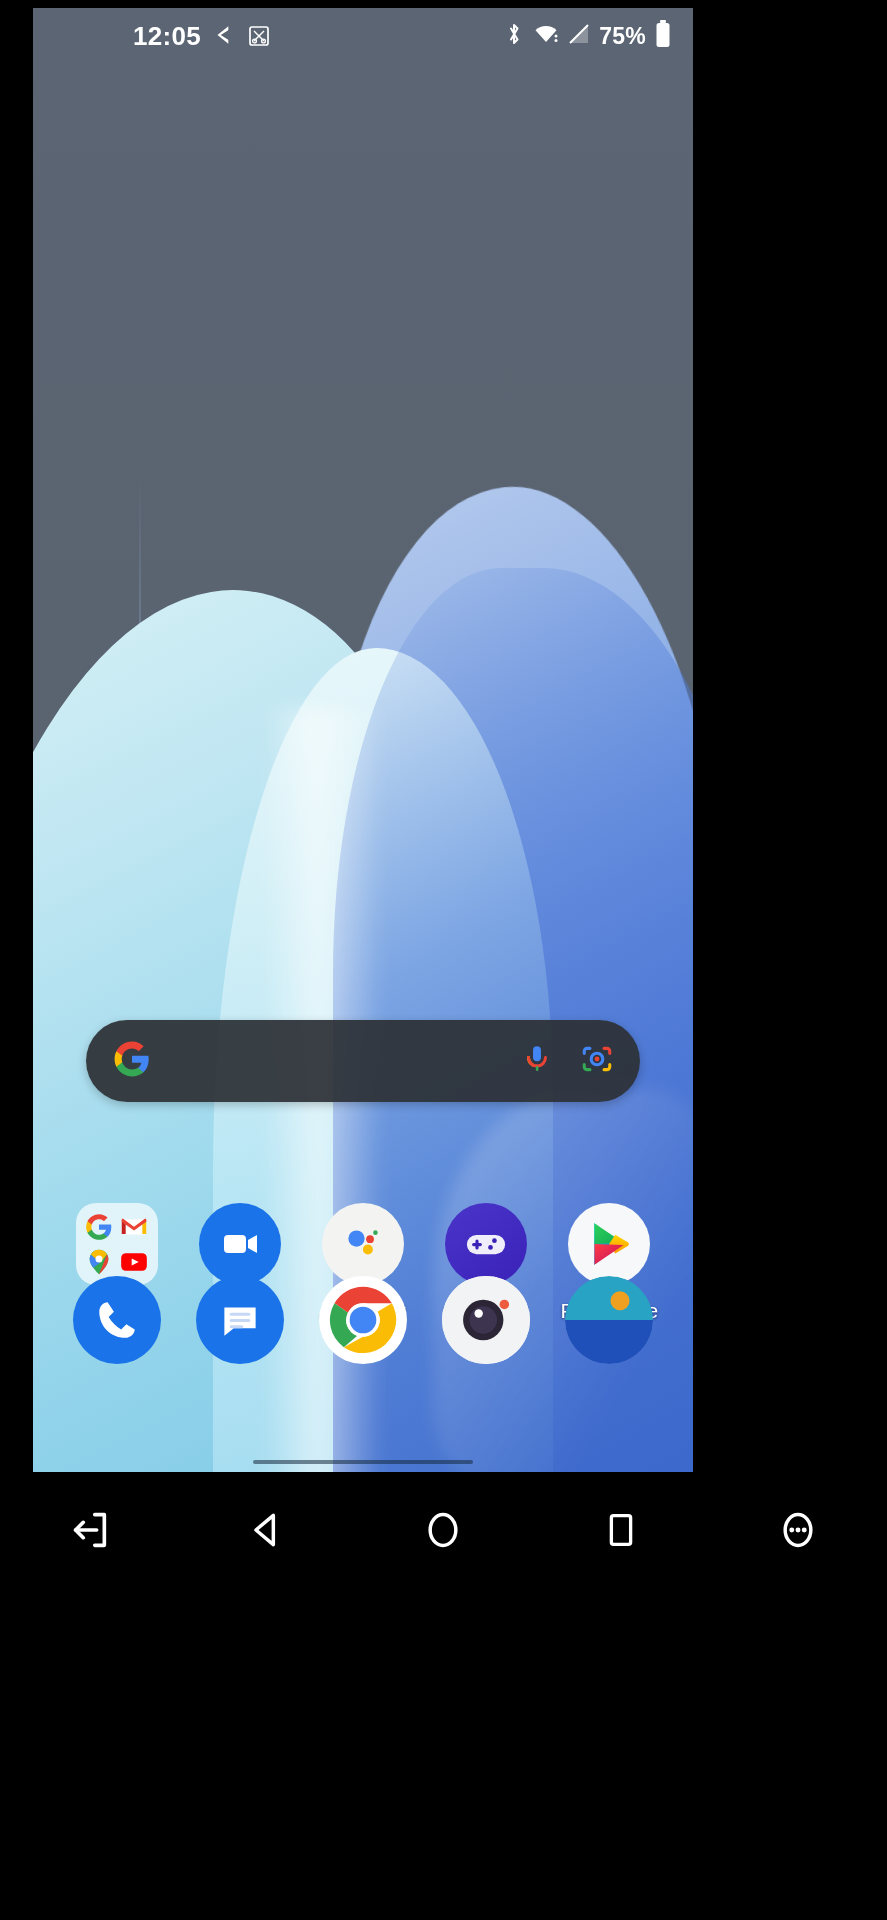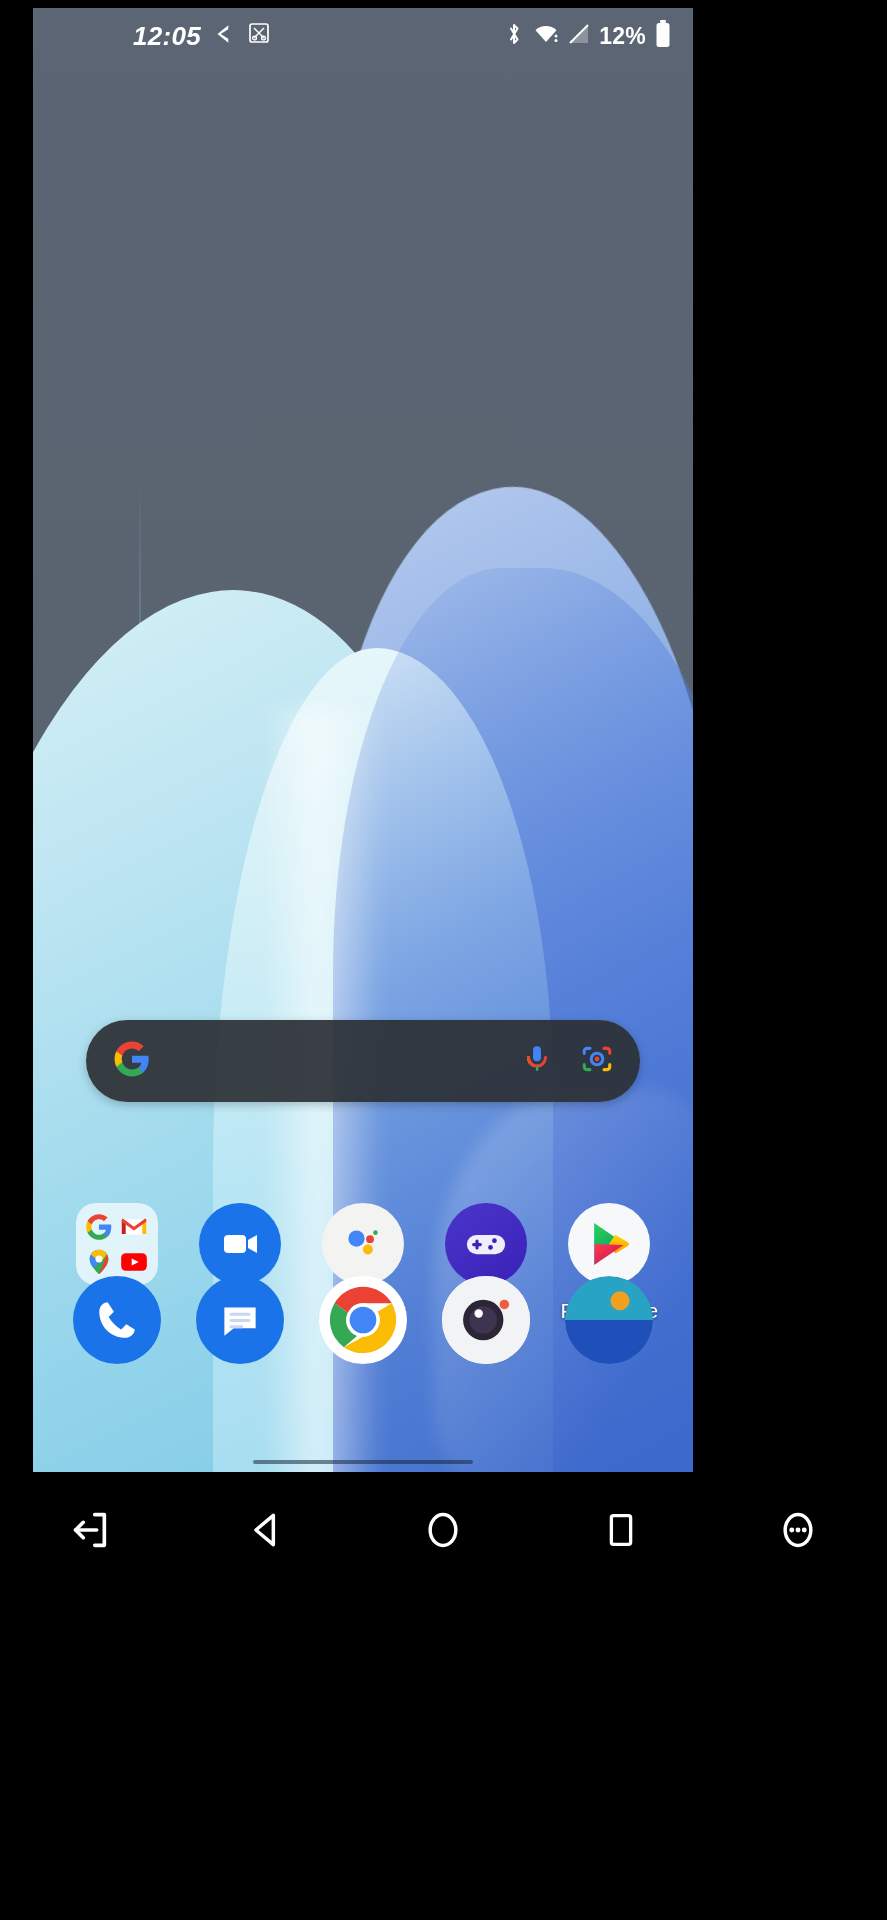--- a/index.html
+++ b/index.html
@@ -54,21 +54,21 @@
   }
   .wp-vert{
     position:absolute;left:106px;top:470px;width:2px;height:190px;
     background:linear-gradient(180deg,rgba(120,140,170,.0),rgba(130,152,180,.55));
   }
   
   #statusbar{
     position:absolute;left:0;top:0;width:100%;height:56px;
     display:flex;align-items:center;color:#fff;z-index:12;
   }
-  #sb-left{display:flex;align-items:flex-start;gap:10px;margin-left:100px;font-style:italic;}
+  #sb-left{display:flex;align-items:flex-end;gap:10px;margin-left:100px;}
   #sb-right{display:flex;align-items:center;gap:9px;margin-left:auto;margin-right:22px;}
   #clock{font-size:26px;font-weight:700;letter-spacing:.3px;}
   .sb-ico{display:block;}
   #battpct{font-size:23px;font-weight:700;letter-spacing:.2px;}
   
   #searchbar{
     position:absolute;left:53px;top:1012px;width:554px;height:82px;
     background:rgba(44,48,54,.93);border-radius:41px;
     display:flex;align-items:center;z-index:10;
     box-shadow:0 3px 10px rgba(0,0,0,.22);
@@ -169,21 +169,21 @@
           <circle cx="23" cy="14" r="1.5" fill="#fff"></circle>
           <circle cx="23" cy="18.5" r="1.5" fill="#fff"></circle>
         </svg>
       </span>
       <span class="sb-ico">
         <svg width="22" height="22" viewBox="0 0 22 22">
           <path d="M20 2 L20 20 L2 20 Z" fill="rgba(255,255,255,.30)"></path>
           <path d="M20 2 L2 20" stroke="#fff" stroke-width="2"></path>
         </svg>
       </span>
-      <span id="battpct">12%</span>
+      <span id="battpct">75%</span>
       <span class="sb-ico">
         <svg width="16" height="28" viewBox="0 0 16 28">
           <rect x="5" y="0" width="6" height="3" rx="1" fill="#fff"></rect>
           <rect x="1.5" y="3" width="13" height="24" rx="2.5" fill="#fff"></rect>
         </svg>
       </span>
     </div>
   </div>
 
   <div id="searchbar">

